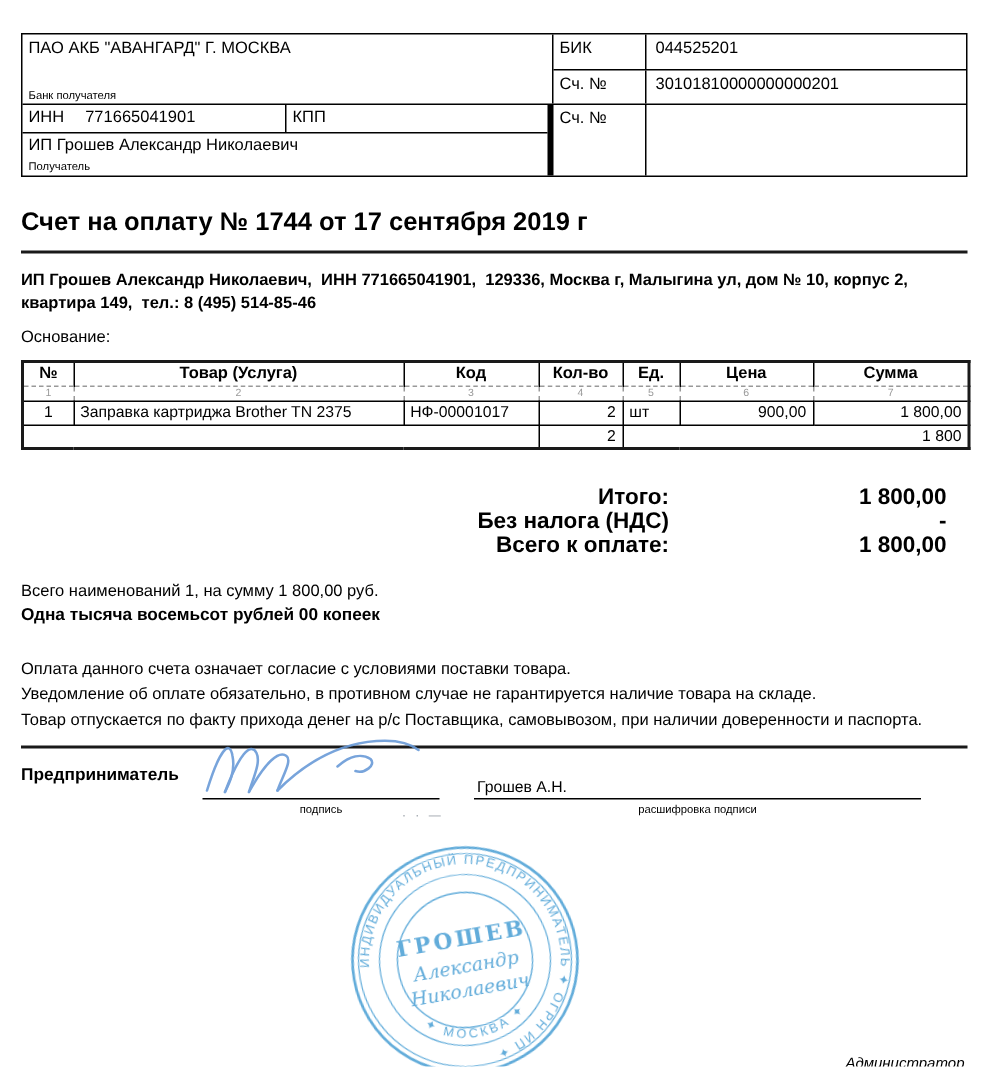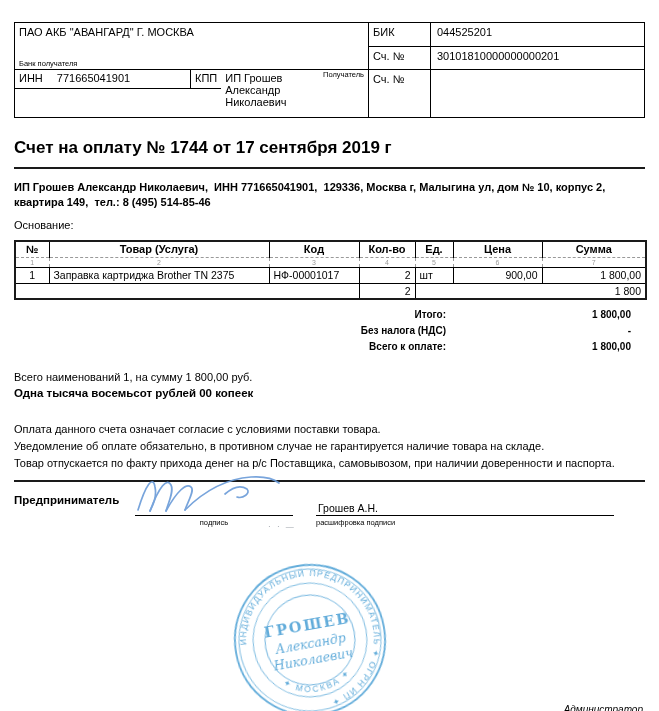--- a/index.html
+++ b/index.html
@@ -12,21 +12,21 @@
   .bt-row { display:flex; }
   .bt-row.top { height:46px; }
   .bt-row.bottom { height:48px; border-top:1px solid #000; }
   .bt-bankcell { width:354px; border-right:1px solid #000; padding:3px 4px 1px 4px;
                  display:flex; flex-direction:column; justify-content:space-between; }
   .bt-right { flex:1; display:flex; flex-direction:column; }
   .bt-subrow { display:flex; height:23px; }
   .bt-subrow + .bt-subrow { border-top:1px solid #000; }
   .bt-lbl { width:62px; border-right:1px solid #000; padding:3px 4px; }
   .bt-val { flex:1; padding:3px 6px; }
-  .bt-left { width:354px; border-right:1px solid #000000; display:flex; }
+  .bt-left { width:354px; border-right:4px solid #000000; display:flex; flex-direction:column; }
   .bt-innrow { display:flex; height:19px; border-bottom:1px solid #000; }
   .bt-inncell1 { width:176px; border-right:1px solid #000; padding:2px 4px; }
   .bt-inncell1 .v { margin-left:14px; }
   .bt-inncell2 { flex:1; padding:2px 4px; }
   .bt-name { padding:2px 4px; flex:1; }
   .small-lbl { font-size:7.5px; }
   .bt-paylbl { padding:0 4px 2px 4px; }
   .bt-acc { flex:1; display:flex; }
   .bt-acc .bt-lbl, .bt-acc .bt-val { height:100%; }
 
@@ -51,42 +51,42 @@
                    text-align:center; height:16px; padding:1px 2px; }
   td.colnum { border:1px dashed #999; color:#999; font-size:7px; height:10px;
               line-height:9px; text-align:center; }
   tr.item td { border:1px solid #000; height:16px; padding:1px 4px; }
   tr.tfoot td { border:1px solid #000; height:15px; padding:1px 4px; }
   .ta-r { text-align:right; } .ta-c { text-align:center; } .ta-l { text-align:left; }
   .c-num{width:34px;} .c-name{width:220px;} .c-code{width:90px;} .c-qty{width:56px;}
   .c-unit{width:38px;} .c-price{width:89px;} .c-sum{width:104px;}
 
   
-  .totals { margin-top:7px; width:631px; font-weight:bold; font-size:10px; }
+  .totals { margin-top:24px; width:631px; font-weight:bold; font-size:15px; }
   .tot-row { display:flex; line-height:16px; }
   .tot-sp { flex:1; }
   .tot-lbl { text-align:right; }
   .tot-val { width:199px; text-align:right; padding-right:14px; }
 
   
   .summary { margin-top:14px; font-size:11px; line-height:16px; }
   .summary .words { font-weight:bold; font-size:11.5px; }
   .terms { margin-top:20px; font-size:11px; line-height:17px; }
   .rule2 { margin-top:8px; width:631px; border-top:2px solid #1a1a1a; }
 
   
   .sigblock { position:relative; width:631px; height:58px; }
   .sig-role { position:absolute; left:0; top:12px; font-size:11.5px; font-weight:bold; }
   .sig-line1 { position:absolute; left:121px; top:0; width:158px; height:34px;
                border-bottom:1px solid #000; }
   .sig-cap1 { position:absolute; left:121px; top:36px; width:158px; text-align:center; font-size:7.5px; }
   .sig-name { position:absolute; left:304px; top:20px; font-size:10.5px; }
   .sig-line2 { position:absolute; left:302px; top:0; width:298px; height:34px;
                border-bottom:1px solid #000; }
-  .sig-cap2 { position:absolute; left:302px; top:36px; width:298px; text-align:left; font-size:7.5px; }
+  .sig-cap2 { position:absolute; left:302px; top:36px; width:298px; text-align:center; font-size:7.5px; }
   .sig-svg { position:absolute; left:116px; top:-14px; }
   .stray { position:absolute; left:254px; top:40px; font-size:8px; color:#9aa0a8; letter-spacing:2px; }
 
   
   .stamp-wrap { position:absolute; left:225px; top:533px; width:170px; height:170px; opacity:0.82; }
   .stamp-center-name { font-weight:bold; letter-spacing:2px; }
 
   
   .admin { position:absolute; right:16px; top:682px; font-size:10px; font-style:italic; }
 </style>

